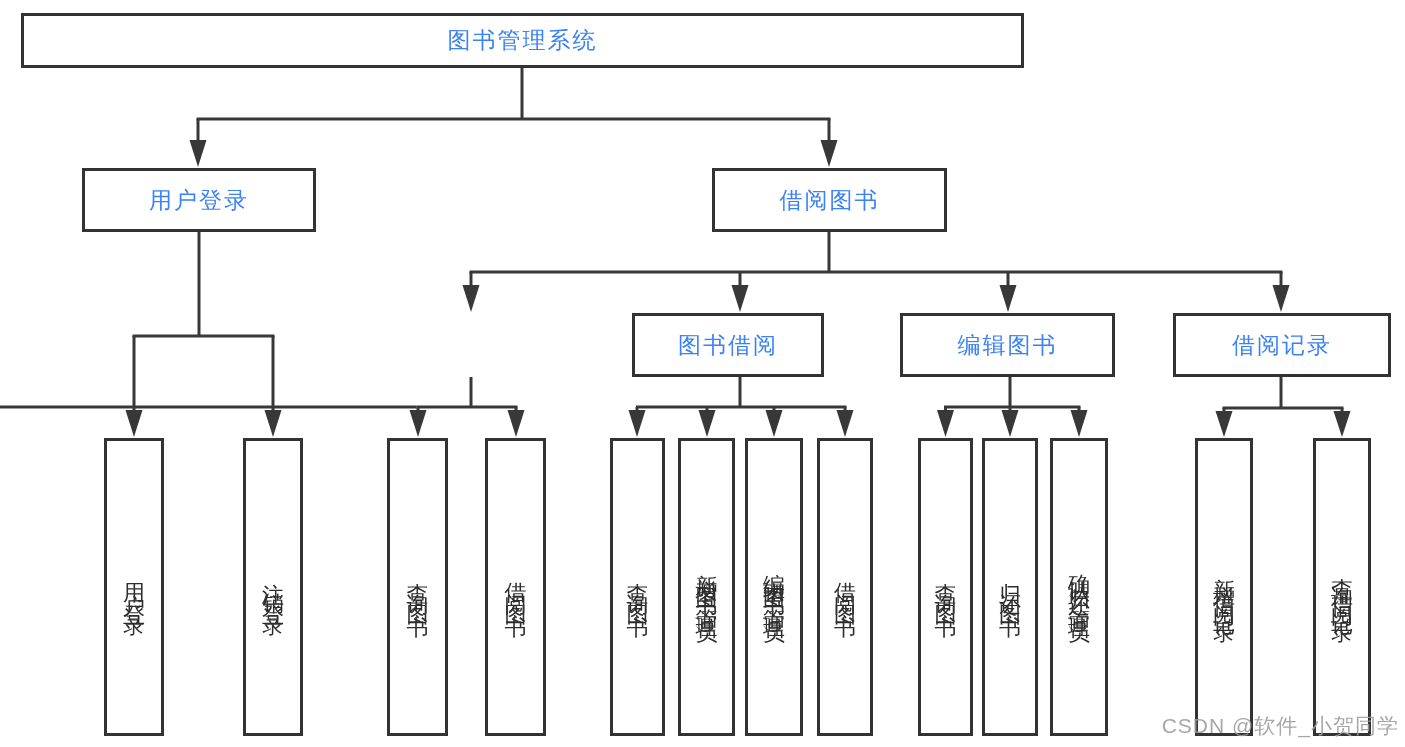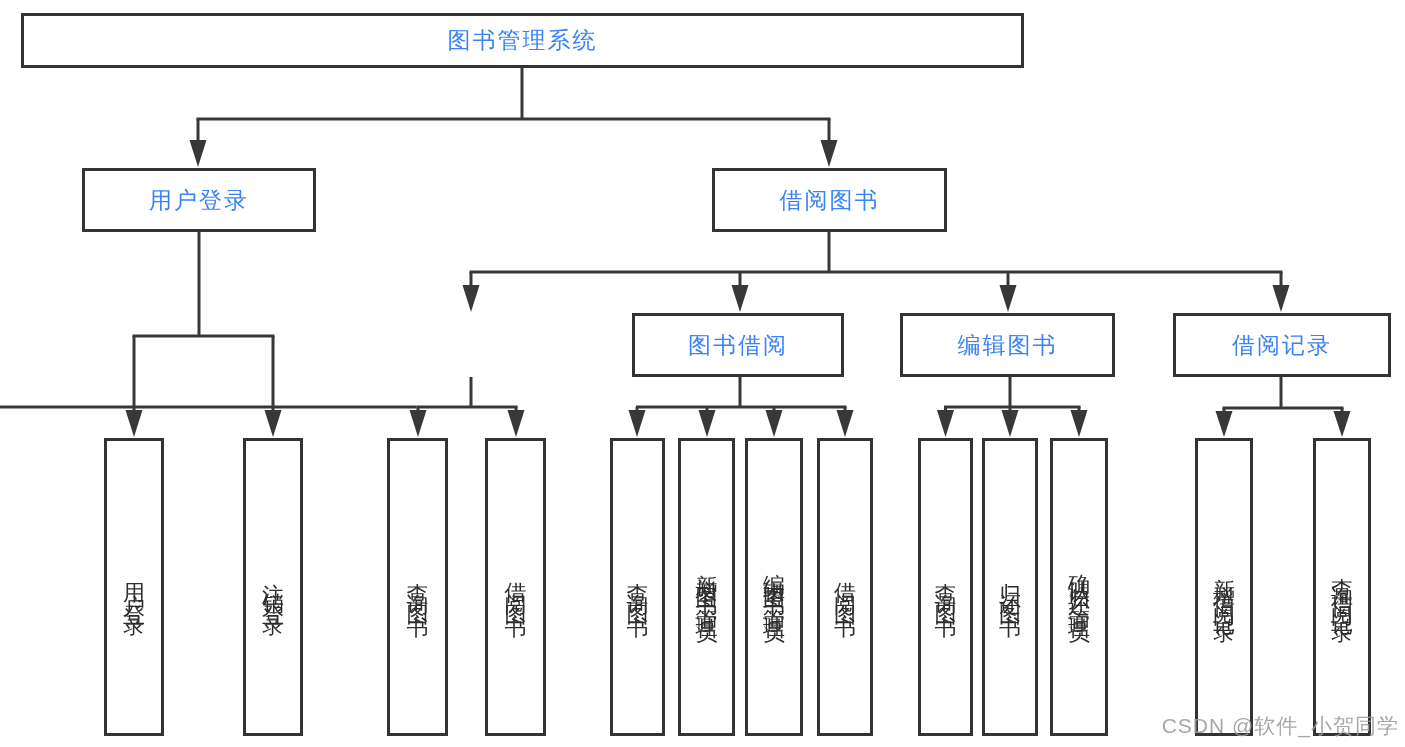--- a/index.html
+++ b/index.html
@@ -118,21 +118,21 @@
     <span>图书管理系统</span>
   </div>
 
   <div class="box hdr" style="left:82px;top:168px;width:234px;height:64px">
     <span>用户登录</span>
   </div>
   <div class="box hdr" style="left:712px;top:168px;width:235px;height:64px">
     <span>借阅图书</span>
   </div>
 
-  <div class="box hdr" style="left:632px;top:313px;width:212px;height:64px">
+  <div class="box hdr" style="left:632px;top:313px;width:192px;height:64px">
     <span>图书借阅</span>
   </div>
   <div class="box hdr" style="left:900px;top:313px;width:215px;height:64px">
     <span>编辑图书</span>
   </div>
   <div class="box hdr" style="left:1173px;top:313px;width:218px;height:64px">
     <span>借阅记录</span>
   </div>
 
   <div class="box leaf" style="left:104px;top:438px;width:60px;height:298px">

